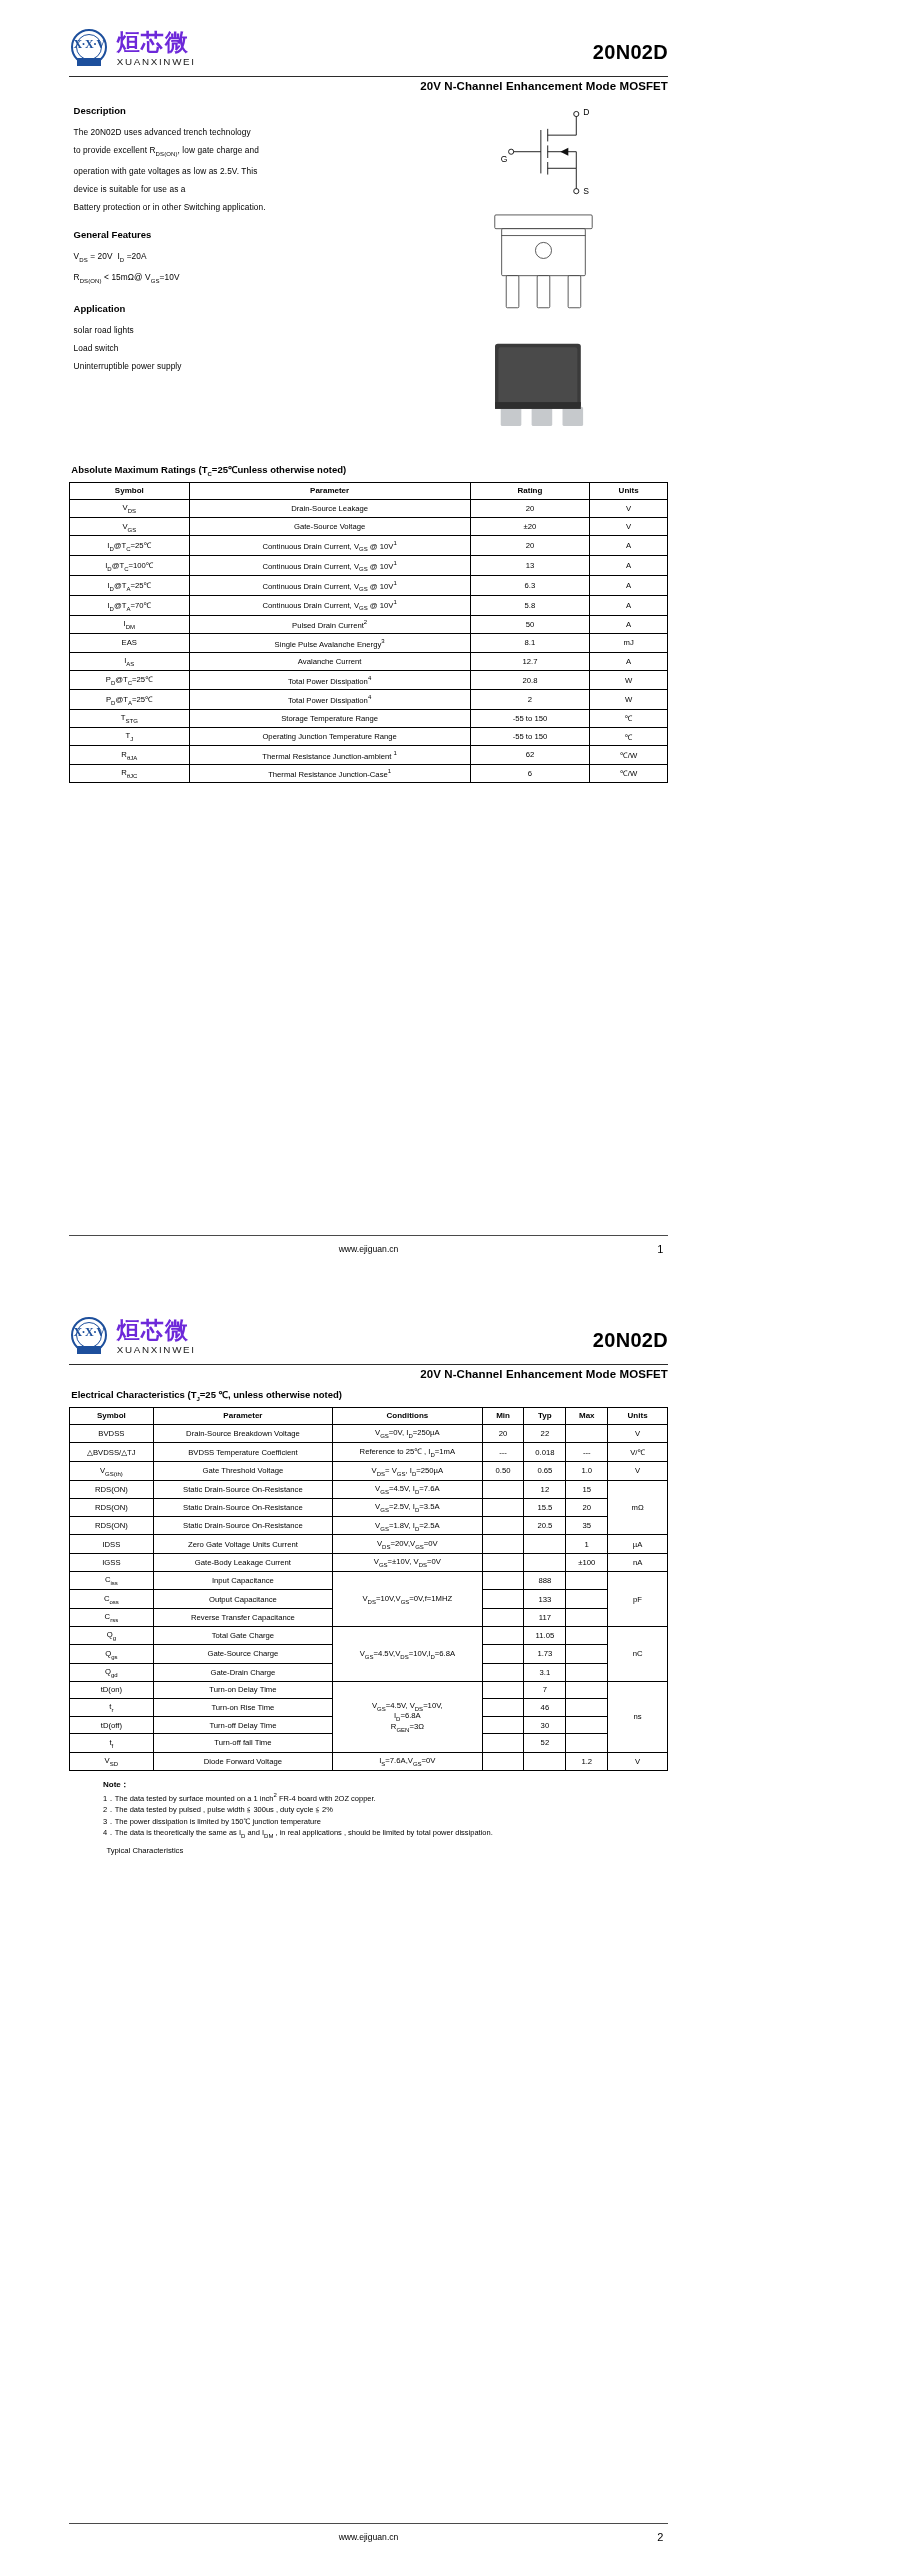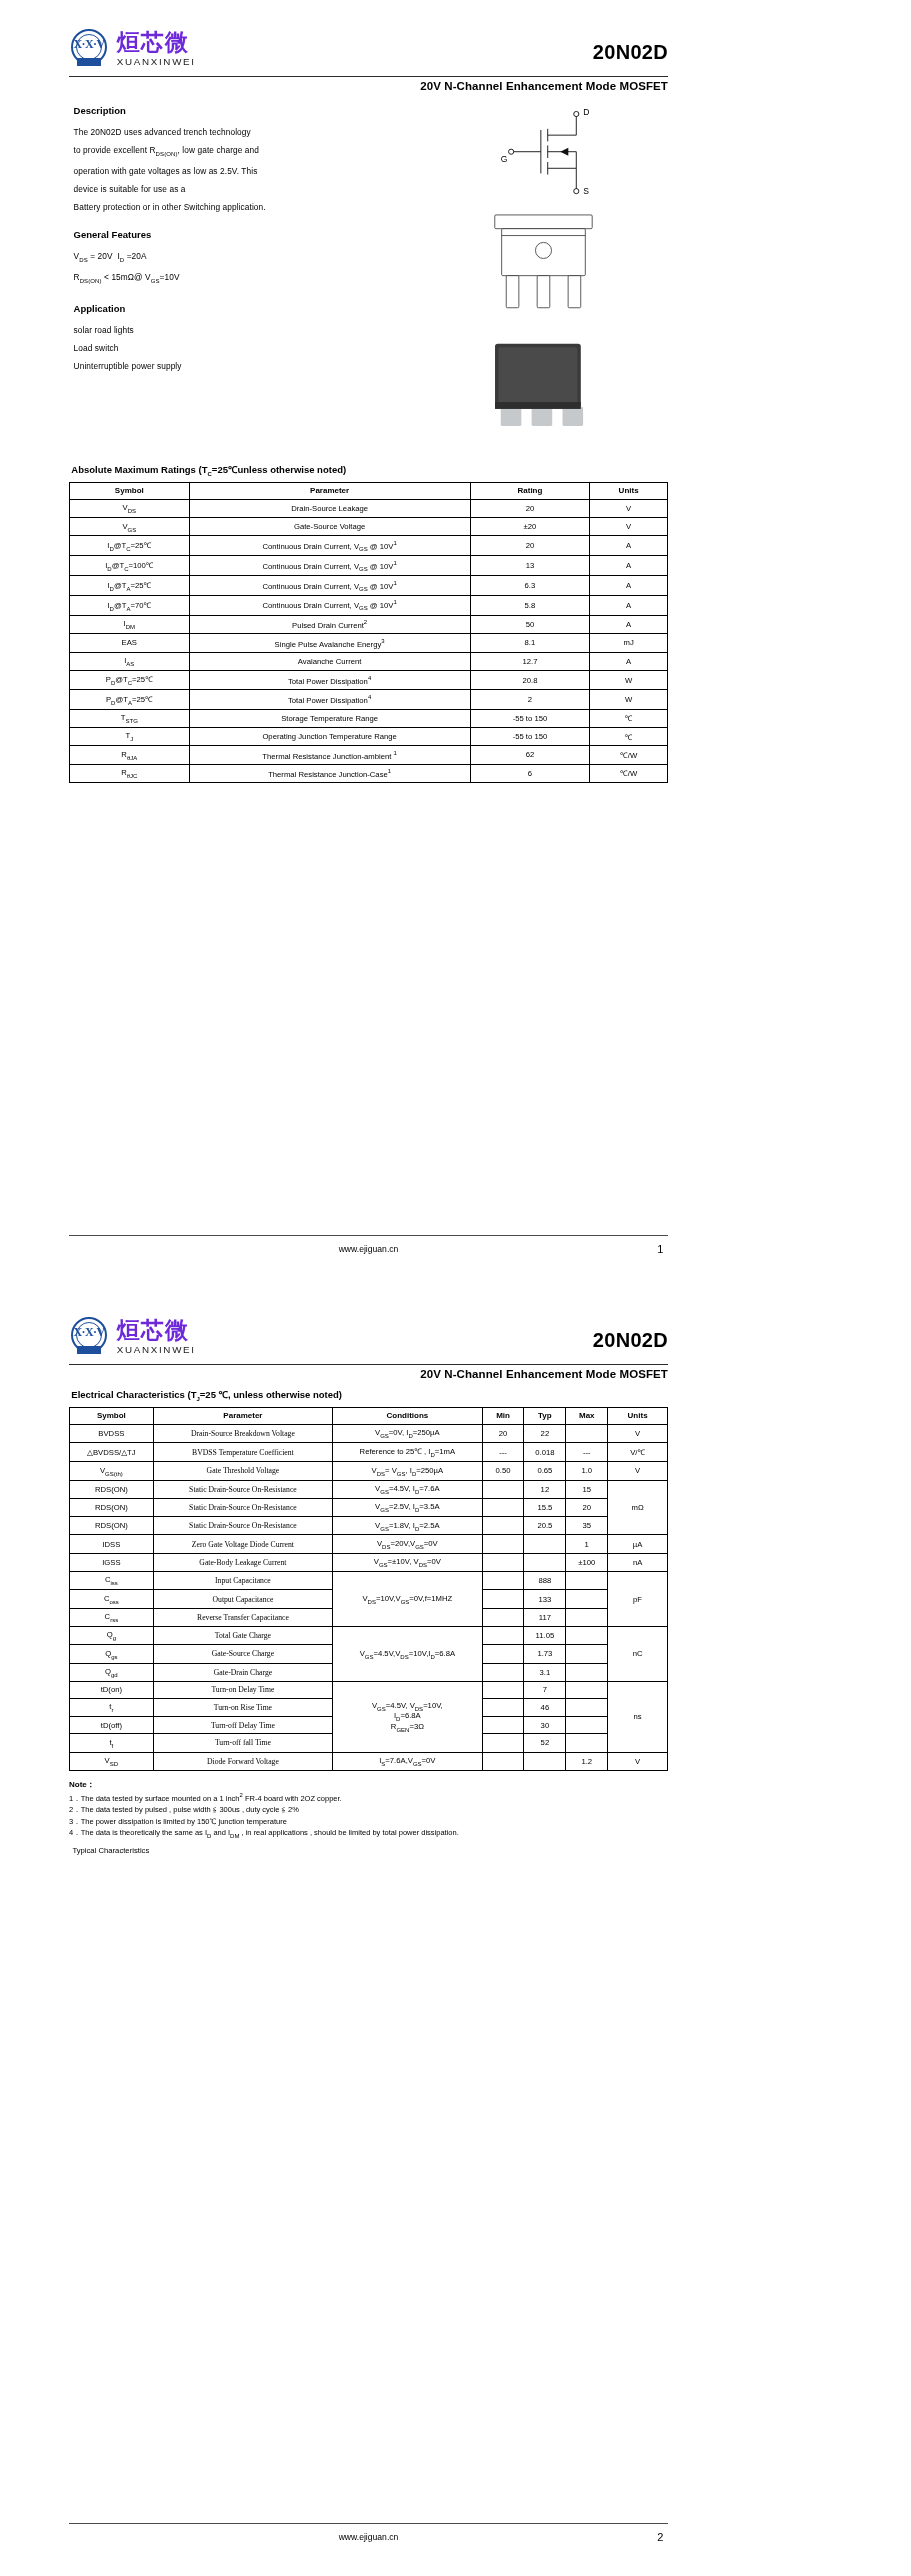--- a/index.html
+++ b/index.html
@@ -123,21 +123,21 @@
     border: 0.6px solid #000;
     font-size: 7.7px;
     text-align: center;
     padding: 3.4px 1.7px;
     height: 17px;
   }
   table.dt th {
     font-weight: bold;
     font-size: 8px;
   }
-  .td-left { text-align: left; padding-left: 5.7px; font-family: Liberation Serif, serif; }
+  .td-left { text-align: left; padding-left: 5.7px; }
 
   
   .footer {
     position: absolute;
     left: 69px;
     right: 69px;
     bottom: 34px;
   }
   .footer hr {
     border: none;
@@ -151,21 +151,21 @@
     position: relative;
     font-size: 8.6px;
   }
   .page-num {
     position: absolute;
     right: 4.6px;
     font-size: 11px;
   }
 
   
-  .notes { margin-top: 8px; font-size: 7.5px; line-height: 11.5px; }
+  .notes { margin-top: 8px; font-size: 7.5px; line-height: 11.5px; margin-left: 34px; }
   .notes .nt-title { font-weight: bold; font-size: 8px; }
   .typ-char { font-size: 7.7px; margin-top: 2.3px; padding-left: 3.4px;}
 </style>
 </head>
 <body>
 
 <div class="page page-1">
 
   <div class="doc-header">
     <div class="logo-block">
@@ -479,21 +479,21 @@
       <tr>
         <td>RDS(ON)</td>
         <td class="td-left">Static Drain-Source On-Resistance</td>
         <td>V<span class="sub">GS</span>=1.8V, I<span class="sub">D</span>=2.5A</td>
         <td></td>
         <td>20.5</td>
         <td>35</td>
       </tr>
       <tr>
         <td>IDSS</td>
-        <td class="td-left">Zero Gate Voltage Diode Current</td>
+        <td class="td-left">Zero Gate Voltage Units Current</td>
         <td>V<span class="sub">DS</span>=20V,V<span class="sub">GS</span>=0V</td>
         <td></td>
         <td></td>
         <td>1</td>
         <td>µA</td>
       </tr>
       <tr>
         <td>IGSS</td>
         <td class="td-left">Gate-Body Leakage Current</td>
         <td>V<span class="sub">GS</span>=±10V, V<span class="sub">DS</span>=0V</td>

